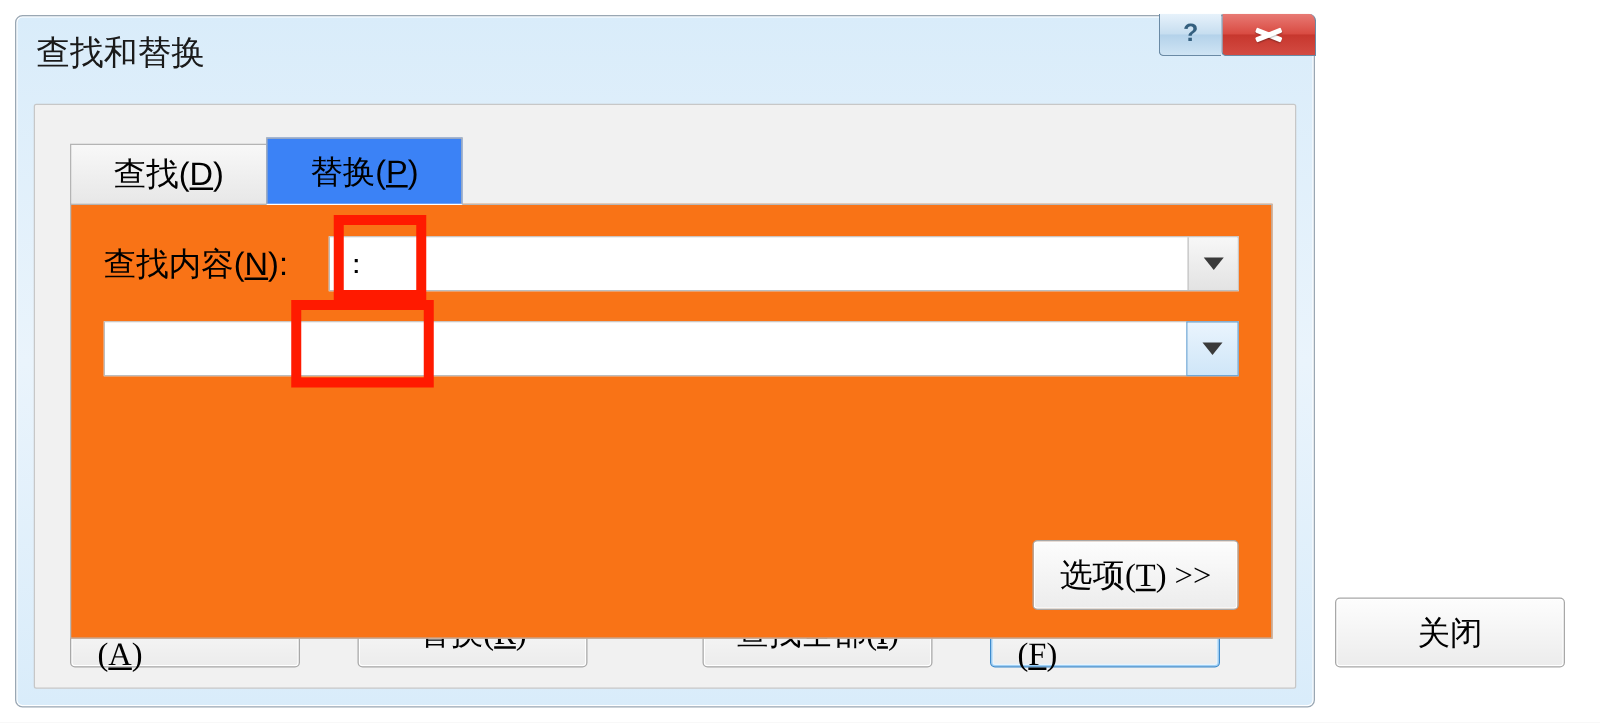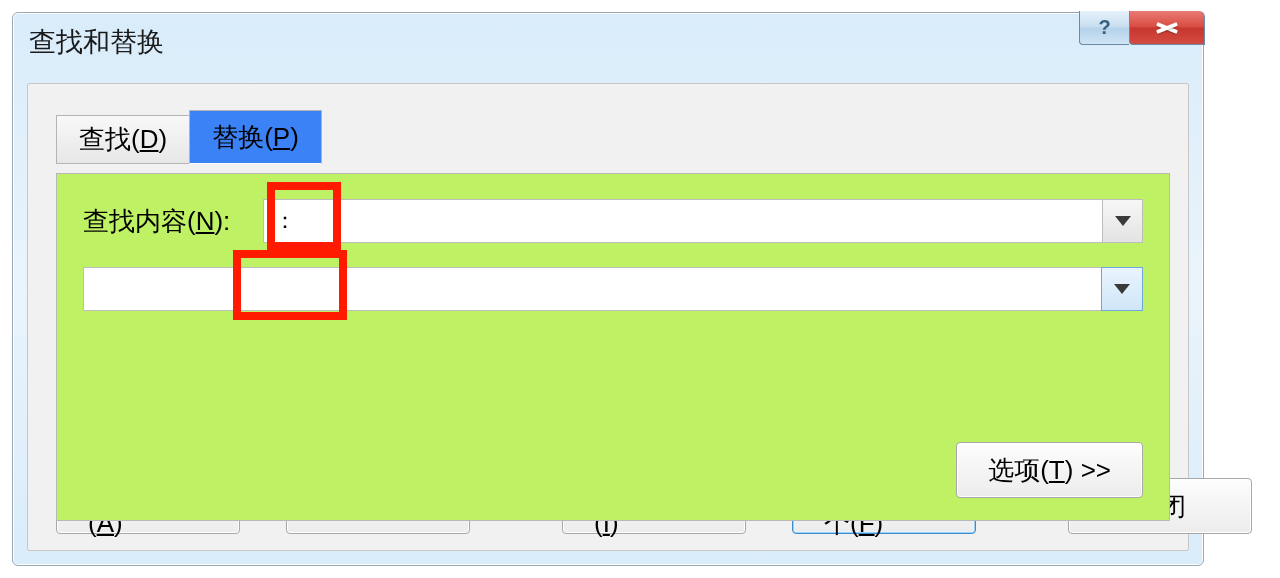--- a/index.html
+++ b/index.html
@@ -3,21 +3,21 @@
 <meta charset="utf-8">
 <style>
   * { box-sizing: border-box; margin: 0; padding: 0; }
   body {
     width: 1280px; height: 578px;
     font-family: "Microsoft YaHei", "SimSun", Arial, sans-serif;
     background: #ffffff;
     padding: 12px;
   }
   .dialog {
-    width: 1192px; height: 554px;
+    width: 1040px; height: 554px;
     border: 1px solid #9aa7b3;
     border-radius: 6px;
     background: linear-gradient(to bottom, #d9ecfa 0%, #eaf4fc 50%, #d9ecfa 100%);
     position: relative;
     box-shadow: 0 0 0 1px #ffffff inset;
   }
   .titlebar {
     height: 58px;
     display: flex;
     align-items: center;
@@ -72,43 +72,43 @@
   }
 
   .tabs-wrap {
     position: absolute;
     left: 28px; top: 26px;
     display: flex;
     z-index: 3;
   }
   .tab {
     height: 54px;
-    padding: 0 22px;
+    padding: 0 34px;
     display: flex; align-items: center;
     font-size: 26px;
     border: 1px solid #b4b4b4;
     position: relative;
   }
   .tab-inactive {
     background: linear-gradient(#f8f8f8,#e7e7e7);
     margin-top: 5px; height: 49px;
     display: flex; align-items: center;
   }
   .tab-active {
     background: #3b82f6;
     border-bottom: 1px solid #ffffff;
     margin-left: -1px;
   }
   .tab .ul { text-decoration: underline; }
 
   .tab-page {
     position: absolute;
-    left: 28px; right: 18px; top: 89px;
+    left: 28px; right: 18px; top: 79px;
     height: 348px;
-    background: #bef264;
+    background: #f97316;
     border: 1px solid #b8b8b8;
     z-index: 2;
     padding: 24px 26px 0 26px;
   }
 
   .row {
     display: flex; align-items: center;
     height: 46px;
     margin-bottom: 22px;
     position: relative;
@@ -168,27 +168,28 @@
     z-index: 5;
     pointer-events: none;
   }
 
   .options-row {
     position: absolute;
     right: 26px; bottom: 22px;
   }
   .btn {
     height: 56px;
-    padding: 0 31px;
+    padding: 0 21px;
     font-size: 26px;
     border: 1px solid #a8a8a8;
     background: linear-gradient(#fdfdfd,#ececec);
     border-radius: 4px;
     display: inline-flex; align-items: center; justify-content: center;
     box-shadow: 0 0 0 1px #ffffff inset;
+    font-family: Liberation Serif, serif;
   }
   .btn .ul { text-decoration: underline; }
   .btn.default {
     border: 1px solid #3d8bcd;
     box-shadow: 0 0 0 1px #9fd0f6 inset, 0 0 0 2px #e8f4fd inset;
   }
 
   .button-row {
     position: absolute;
     left: 28px; right: 18px; bottom: 12px;

